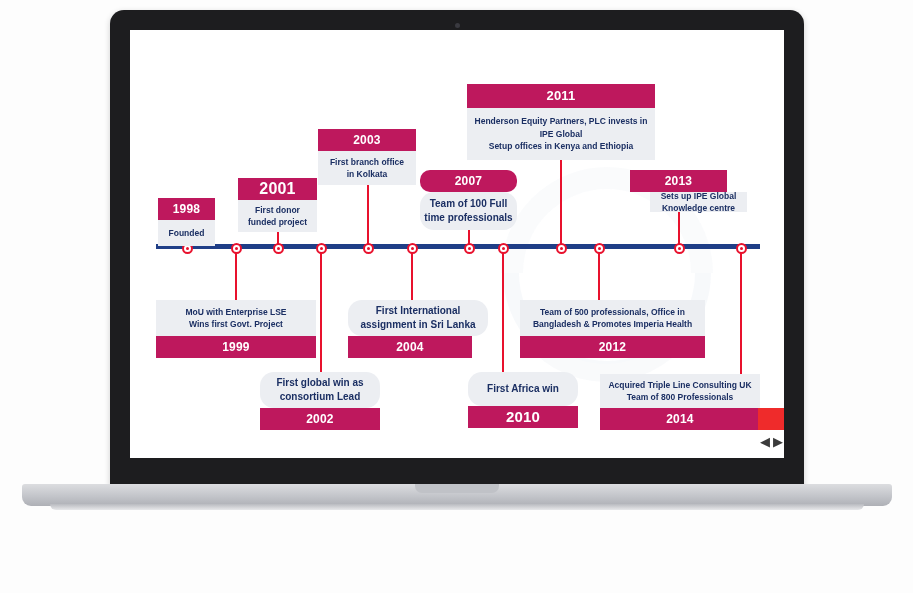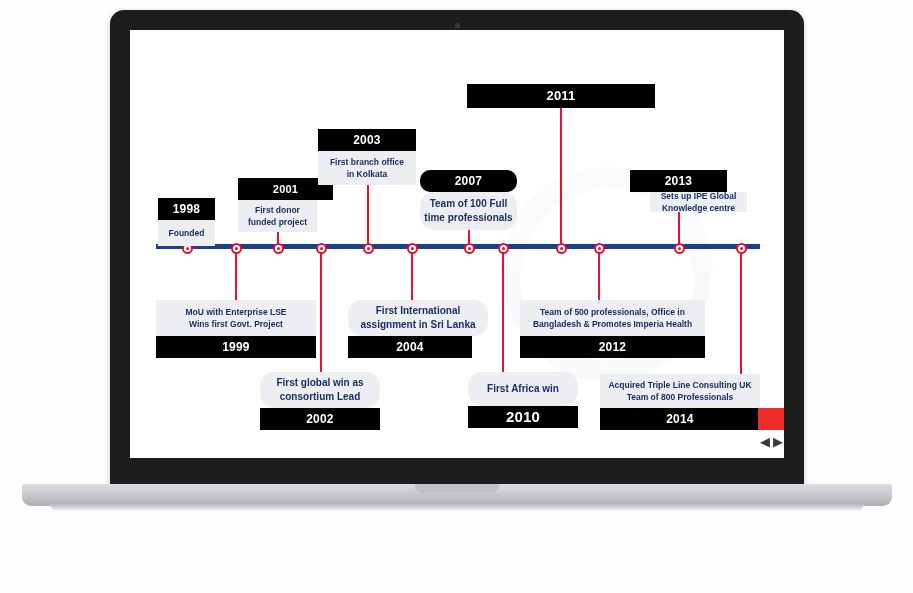--- a/index.html
+++ b/index.html
@@ -129,21 +129,21 @@
     left: 50%; top: 50%;
     width: 3px; height: 3px;
     margin-left: -1.5px; margin-top: -1.5px;
     border-radius: 50%;
     background: #e8112d;
   }
 
   
   .year-chip {
     position: absolute;
-    background: #000000;
+    background: #be185d;
     color: #ffffff;
     font-size: 11px;
     font-weight: bold;
     text-align: center;
     line-height: 18px;
     letter-spacing: .2px;
   }
   .desc {
     position: absolute;
     background: #eceef2;
@@ -223,39 +223,44 @@
       <div class="node" style="left:339px; top:216px;"></div>
       <div class="node" style="left:373px; top:216px;"></div>
       <div class="node" style="left:431px; top:216px;"></div>
       <div class="node" style="left:469px; top:216px;"></div>
       <div class="node" style="left:549px; top:216px;"></div>
       <div class="node" style="left:611px; top:216px;"></div>
 
       <div class="year-chip" style="left:28px; top:168px; width:57px; height:22px; line-height:22px; font-size:12px;">1998</div>
       <div class="desc" style="left:28px; top:190px; width:57px; height:26px;">Founded</div>
 
-      <div class="year-chip" style="left:108px; top:148px; width:95px; height:22px; line-height:22px; font-size:11px;">2001</div>
+      <div class="year-chip" style="left:108px; top:148px; width:79px; height:22px; line-height:22px; font-size:16px;">2001</div>
       <div class="desc" style="left:108px; top:170px; width:79px; height:32px;">
         <span style="white-space:pre-line;">First donor
 funded project</span>
       </div>
 
       <div class="year-chip" style="left:188px; top:99px; width:98px; height:22px; line-height:22px; font-size:12px;">2003</div>
       <div class="desc" style="left:188px; top:121px; width:98px; height:34px;">
         <span style="white-space:pre-line;">First branch office
 in Kolkata</span>
       </div>
 
       <div class="year-chip" style="left:290px; top:140px; width:97px; height:22px; line-height:22px; font-size:12px;border-radius:10px;">2007</div>
       <div class="desc big" style="left:290px; top:162px; width:97px; height:38px;">
         <span style="white-space:pre-line;">Team of 100 Full
 time  professionals</span>
       </div>
 
       <div class="year-chip" style="left:337px; top:54px; width:188px; height:24px; line-height:24px; font-size:13px;">2011</div>
+      <div class="desc" style="left:337px; top:78px; width:188px; height:52px;">
+        <span style="white-space:pre-line;">Henderson Equity Partners, PLC  invests in
+IPE Global
+Setup offices  in Kenya and Ethiopia</span>
+      </div>
 
       <div class="year-chip" style="left:500px; top:140px; width:97px; height:22px; line-height:22px; font-size:12px;">2013</div>
       <div class="desc" style="left:488px; top:162px; width:97px; height:20px;margin-left:32px;">
         <span style="white-space:pre-line;">Sets up IPE Global
 Knowledge centre</span>
       </div>
 
       <div class="desc" style="left:26px; top:270px; width:160px; height:36px;">
         <span style="white-space:pre-line;">MoU with Enterprise LSE
 Wins first Govt. Project</span>

